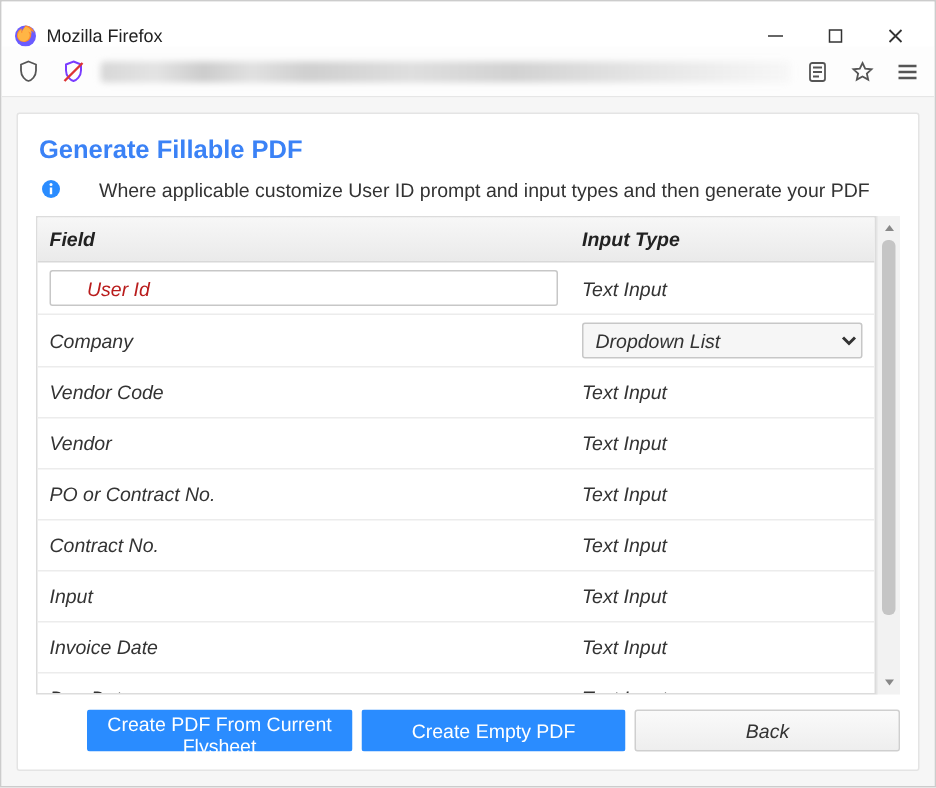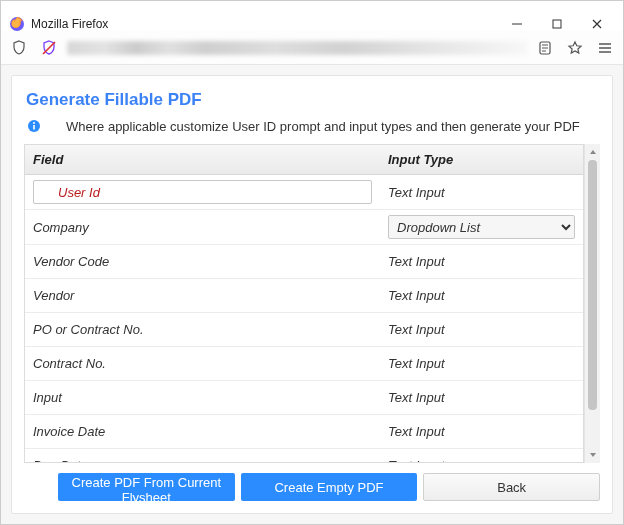--- a/index.html
+++ b/index.html
@@ -203,20 +203,21 @@
     cursor: pointer;
   }
   .btn-primary {
     background: #2a8cff;
     color: #fff;
   }
   .btn-default {
     background: linear-gradient(#fafafa, #eeeeee);
     color: #333;
     border: 1px solid #cfcfcf;
+    font-style: italic;
   }
 </style>
 </head>
 <body>
 
 <div class="titlebar">
   <span class="ff-icon">
     <svg viewBox="0 0 16 16" width="16" height="16">
       <circle cx="8" cy="8" r="7" fill="#6b5cff"></circle>
       <path d="M8 1c3 .2 5.4 2.2 6 5.2-.9-1.4-2.4-2-3.4-1.9.9.7 1.4 1.9 1.2 3.3-.3 2.7-2.8 4.8-5.6 4.3C3 11.4 1.6 8.6 2.6 5.8c.5-1.4 1.7-2.6 3.2-3 .0 0-.7 1.1-.4 2.2C6 3.8 6.9 2.7 8 1z" fill="#ff8a2b"></path>

